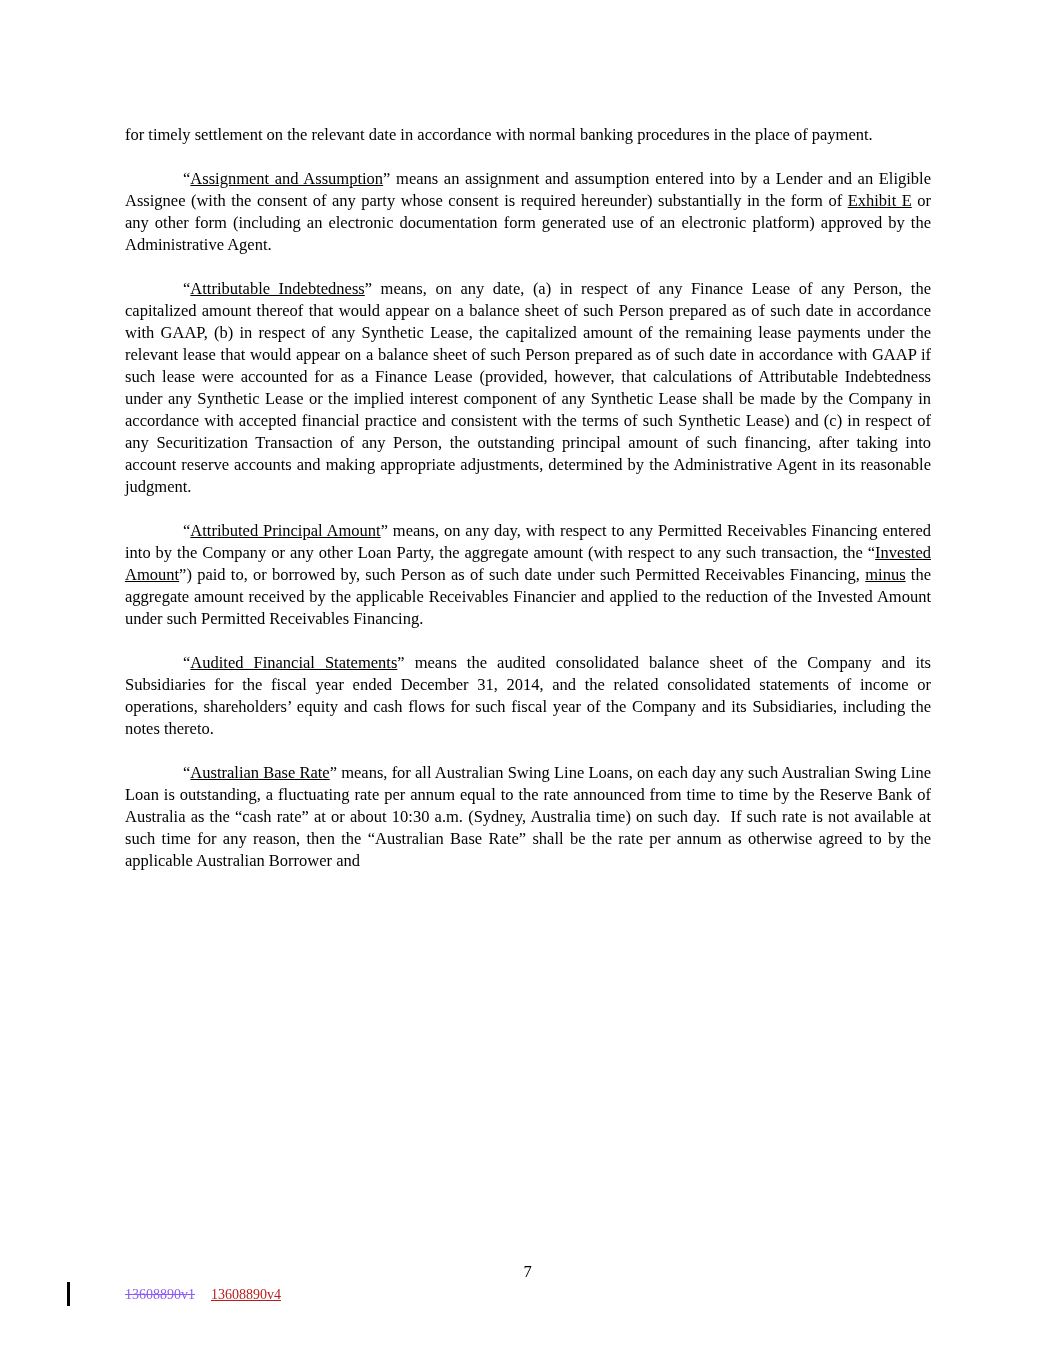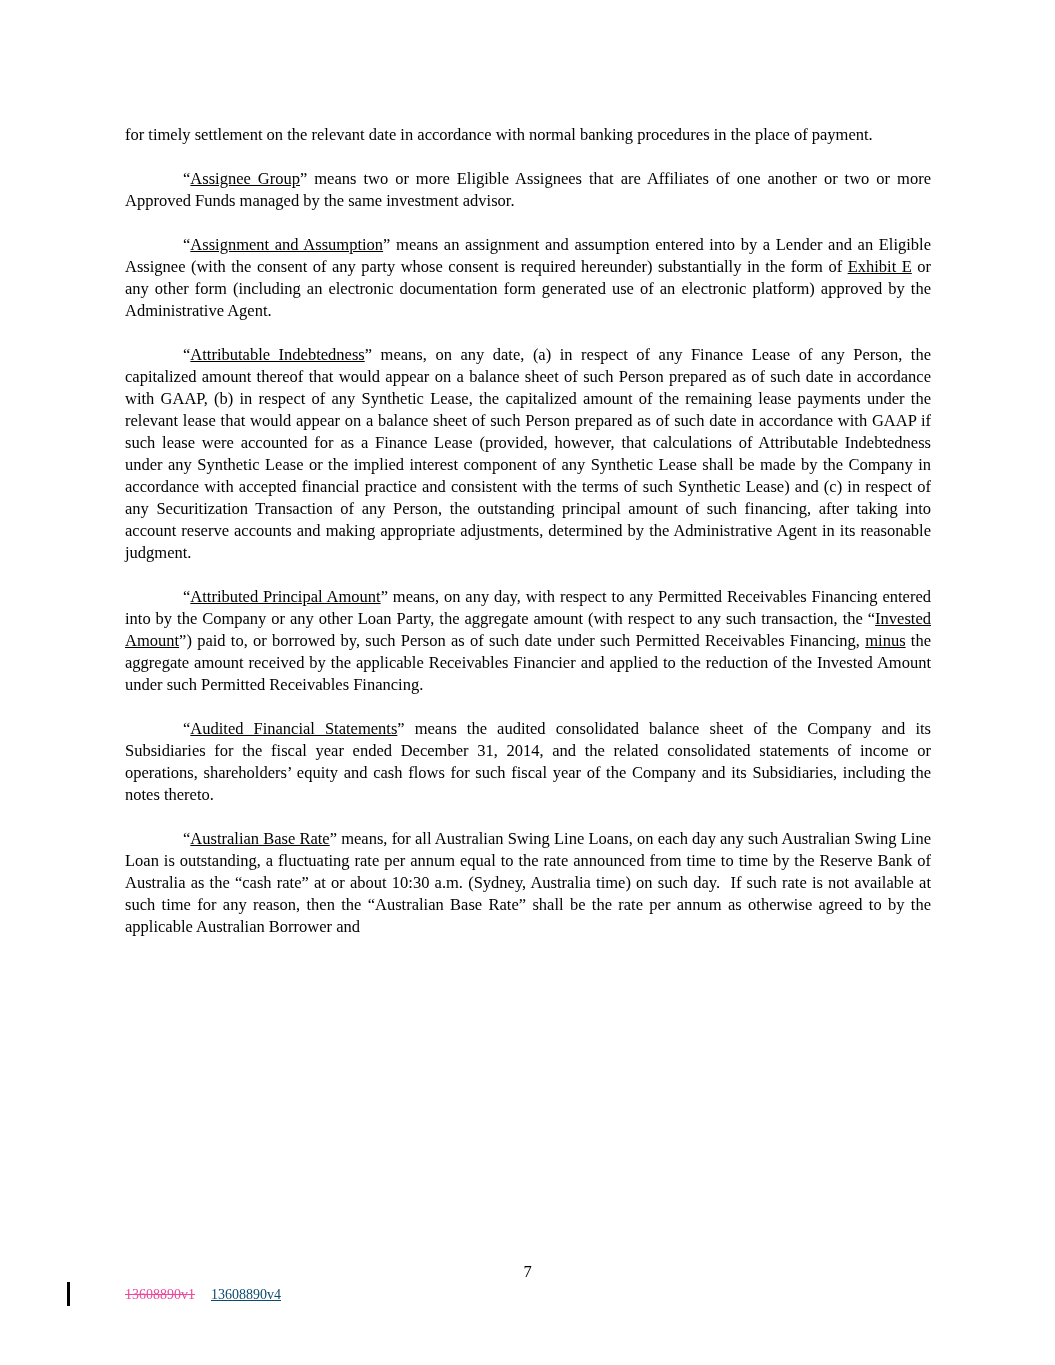--- a/index.html
+++ b/index.html
@@ -67,27 +67,26 @@
     text-decoration: underline;
   }
 </style>
 </head>
 <body>
 
 <div class="page">
 
   <div class="doc-body">
       <p><span>for timely settlement on the relevant date in accordance with normal banking procedures in the place of payment.</span></p>
-      <p class="indent"><span>“</span><span class="u">Assignee Group</span><span>” means two or more Eligible Assignees that are Affiliates of one another or two or more Approved Funds managed by the same investment advisor.</span></p>
       <p class="indent"><span>“</span><span class="u">Assignment and Assumption</span><span>” means an assignment and assumption entered into by a Lender and an Eligible Assignee (with the consent of any party whose consent is required hereunder) substantially in the form of </span><span class="u">Exhibit E</span><span> or any other form (including an electronic documentation form generated use of an electronic platform) approved by the Administrative Agent.</span></p>
       <p class="indent"><span>“</span><span class="u">Attributable Indebtedness</span><span>” means, on any date, (a) in respect of any Finance Lease of any Person, the capitalized amount thereof that would appear on a balance sheet of such Person prepared as of such date in accordance with GAAP, (b) in respect of any Synthetic Lease, the capitalized amount of the remaining lease payments under the relevant lease that would appear on a balance sheet of such Person prepared as of such date in accordance with GAAP if such lease were accounted for as a Finance Lease (provided, however, that calculations of Attributable Indebtedness under any Synthetic Lease or the implied interest component of any Synthetic Lease shall be made by the Company in accordance with accepted financial practice and consistent with the terms of such Synthetic Lease) and (c) in respect of any Securitization Transaction of any Person, the outstanding principal amount of such financing, after taking into account reserve accounts and making appropriate adjustments, determined by the Administrative Agent in its reasonable judgment.</span></p>
       <p class="indent"><span>“</span><span class="u">Attributed Principal Amount</span><span>” means, on any day, with respect to any Permitted Receivables Financing entered into by the Company or any other Loan Party, the aggregate amount (with respect to any such transaction, the “</span><span class="u">Invested Amount</span><span>”) paid to, or borrowed by, such Person as of such date under such Permitted Receivables Financing, </span><span class="u">minus</span><span> the aggregate amount received by the applicable Receivables Financier and applied to the reduction of the Invested Amount under such Permitted Receivables Financing.</span></p>
       <p class="indent"><span>“</span><span class="u">Audited Financial Statements</span><span>” means the audited consolidated balance sheet of the Company and its Subsidiaries for the fiscal year ended December 31, 2014, and the related consolidated statements of income or operations, shareholders’ equity and cash flows for such fiscal year of the Company and its Subsidiaries, including the notes thereto.</span></p>
       <p class="indent"><span>“</span><span class="u">Australian Base Rate</span><span>” means, for all Australian Swing Line Loans, on each day any such Australian Swing Line Loan is outstanding, a fluctuating rate per annum equal to the rate announced from time to time by the Reserve Bank of Australia as the “cash rate” at or about 10:30 a.m. (Sydney, Australia time) on such day.&nbsp; If such rate is not available at such time for any reason, then the “Australian Base Rate” shall be the rate per annum as otherwise agreed to by the applicable Australian Borrower and</span></p>
     </div>
 
   <div class="page-number">7</div>
 
   <div class="change-bar"></div>
 
-  <div class="doc-ids"><span class="doc-id-old" style="color: #ec4899;">13608890v1</span><span class="doc-id-new" style="color: #0c4a6e; padding-left: 16px;">13608890v4</span></div>
+  <div class="doc-ids"><span class="doc-id-old" style="color: #8b5cf6;">13608890v1</span><span class="doc-id-new" style="color: #b91c1c; padding-left: 16px;">13608890v4</span></div>
 
 </div>
 
 </body></html>

